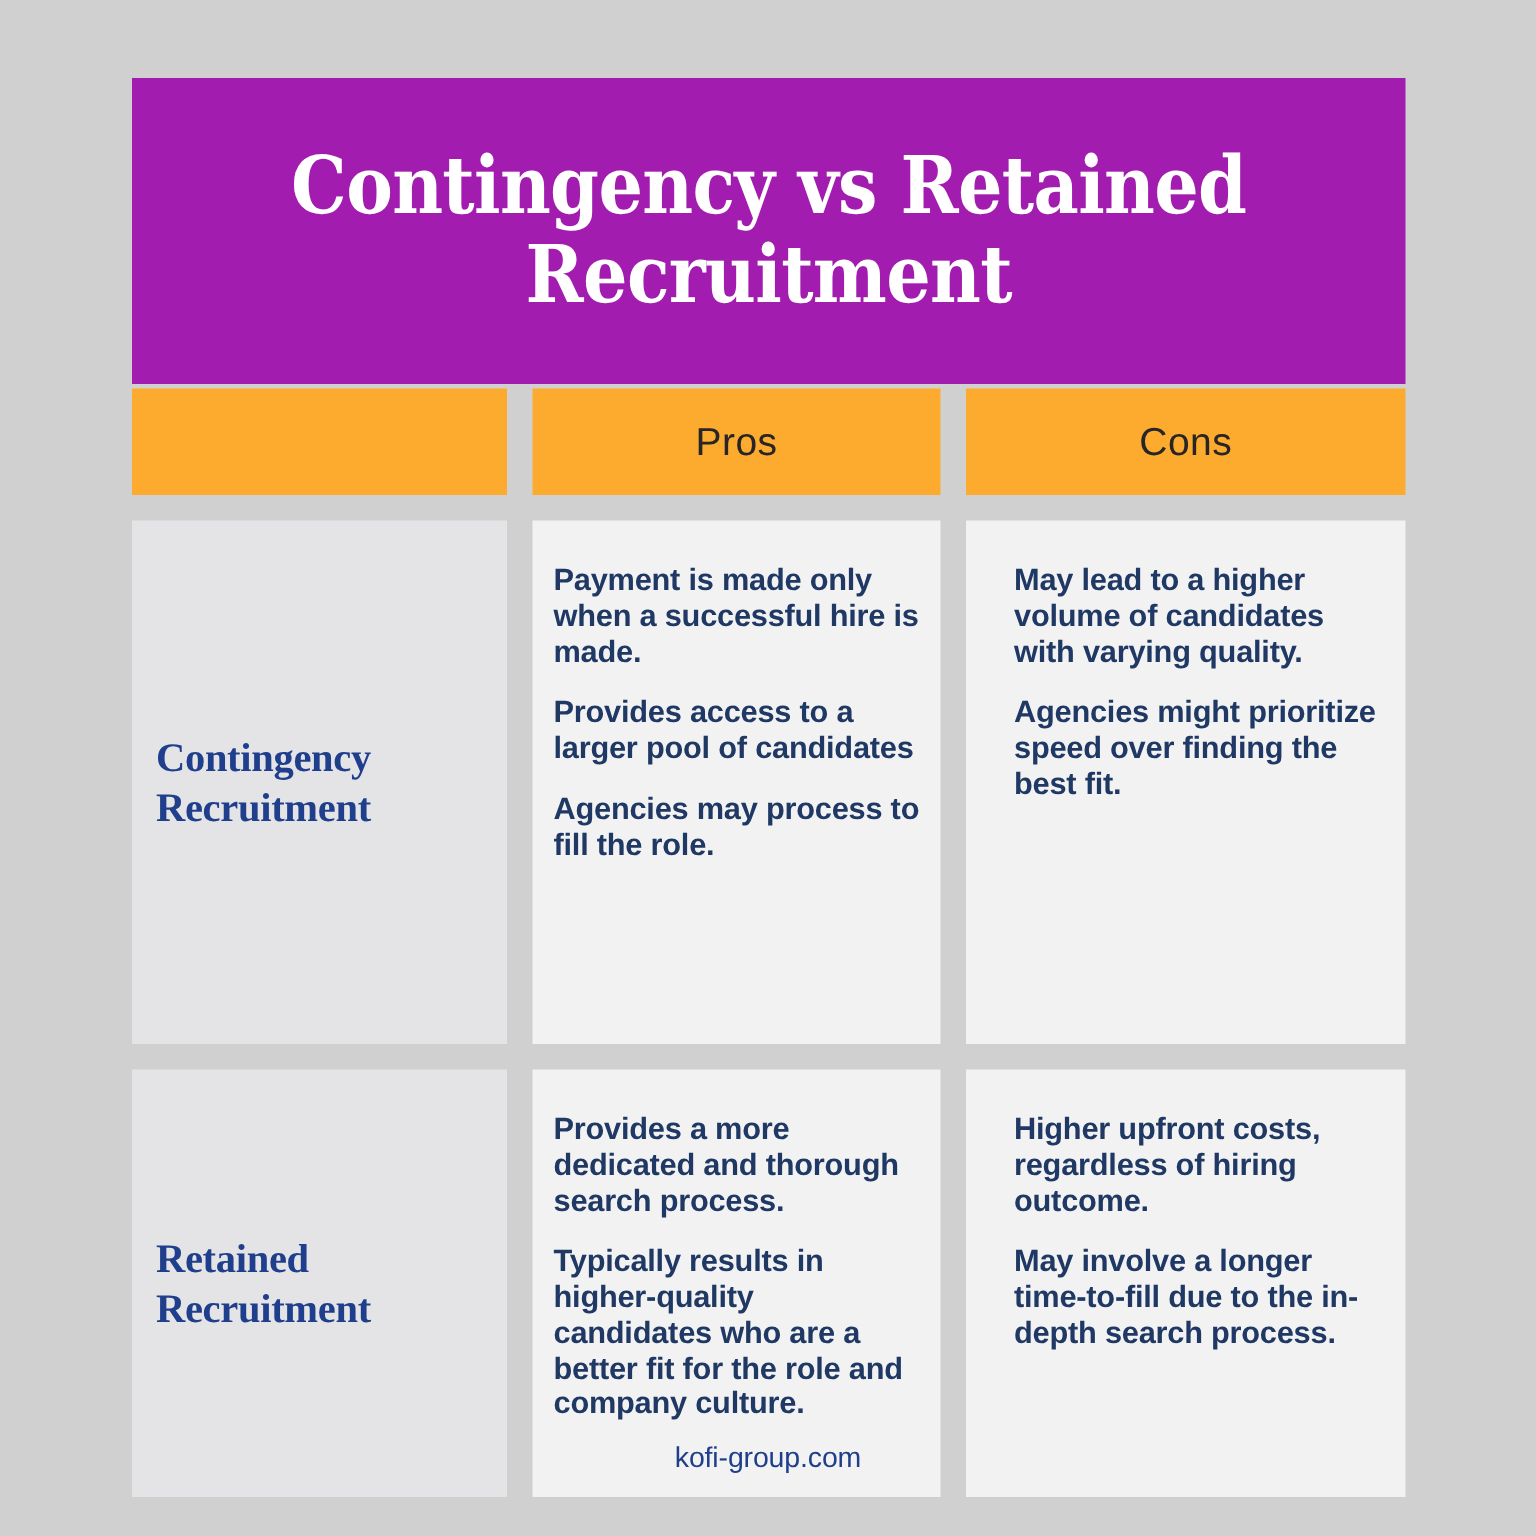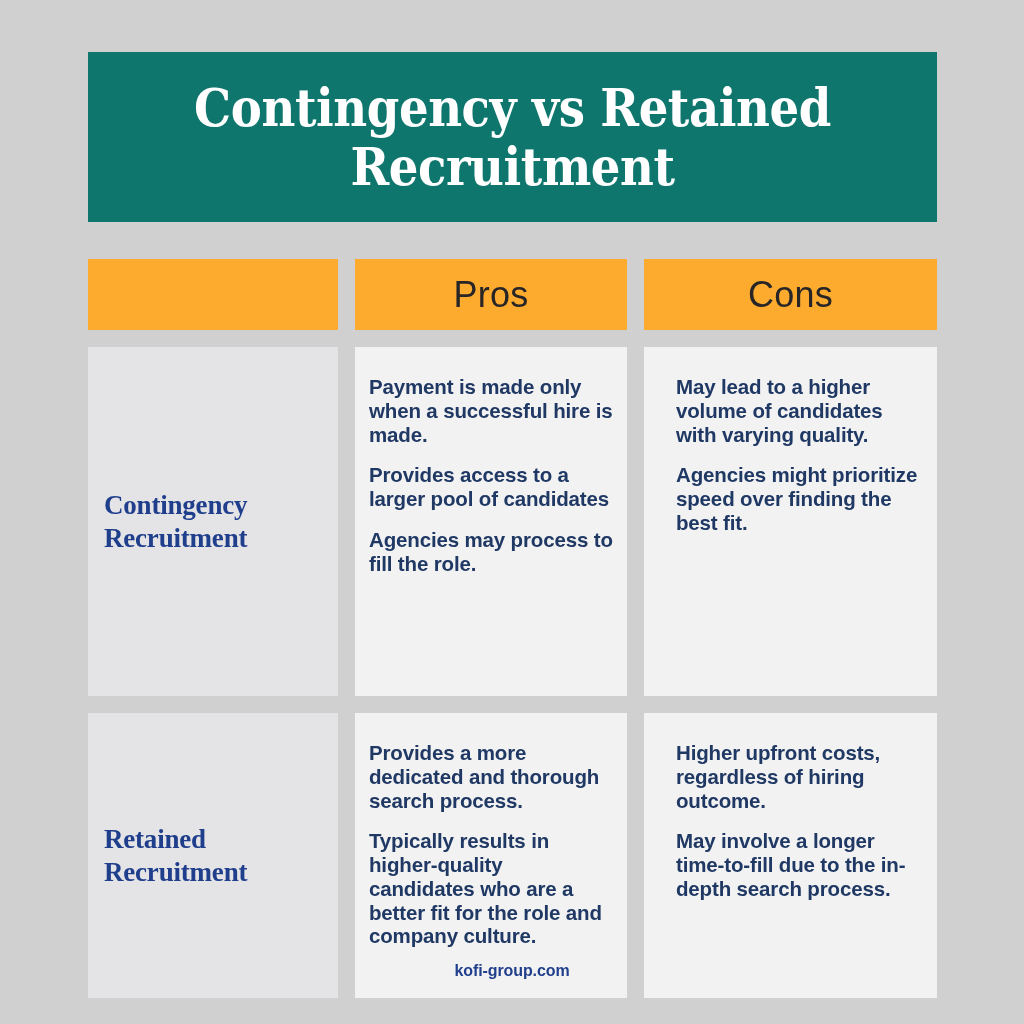--- a/index.html
+++ b/index.html
@@ -19,22 +19,22 @@
     height: 1024px;
     background: #d0d0d1;
   }
 
   
   .title-banner {
     position: absolute;
     left: 88px;
     top: 52px;
     width: 849px;
-    height: 170px;
-    background: #0f766e;
+    height: 204px;
+    background: #a21caf;
     display: flex;
     align-items: center;
     justify-content: center;
     padding: 0 28px;
   }
   .title-text {
     color: #ffffff;
     font-family: "DejaVu Serif", "Liberation Serif", serif;
     font-size: 53px;
     font-weight: 700;
@@ -66,21 +66,21 @@
   
   .head-cell {
     height: 71px;
     background: #fcab2f;
     display: flex;
     align-items: center;
     justify-content: center;
   }
   .head-cell span {
     color: #272526;
-    font-size: 36px;
+    font-size: 26px;
     font-weight: 400;
     letter-spacing: 0.3px;
   }
 
   
   .body-row-1 .cell { height: 349px; }
   .body-row-2 .cell { height: 285px; }
 
   .cell { overflow: hidden; }
 
@@ -118,22 +118,22 @@
   
   .footer {
     position: absolute;
     left: 0;
     top: 962px;
     width: 1024px;
     text-align: center;
   }
   .footer-text {
     color: #1f3e8c;
-    font-size: 16px;
-    font-weight: 700;
+    font-size: 19px;
+    font-weight: 400;
     letter-spacing: -0.1px;
   }
 </style>
 </head>
 <body>
 
 <div class="page">
 
   <div class="title-banner">
     <div class="title-text">Contingency vs Retained Recruitment</div>

